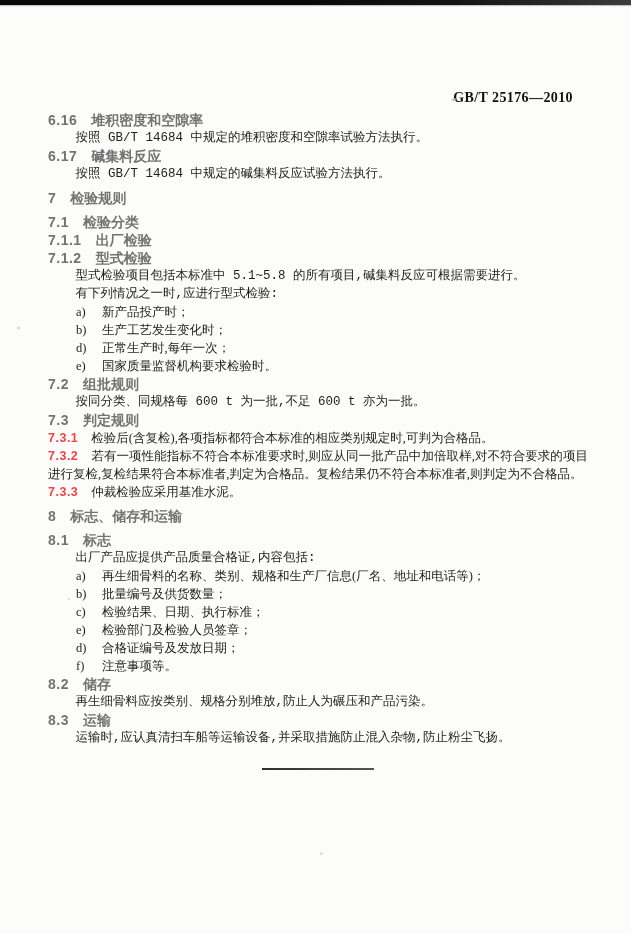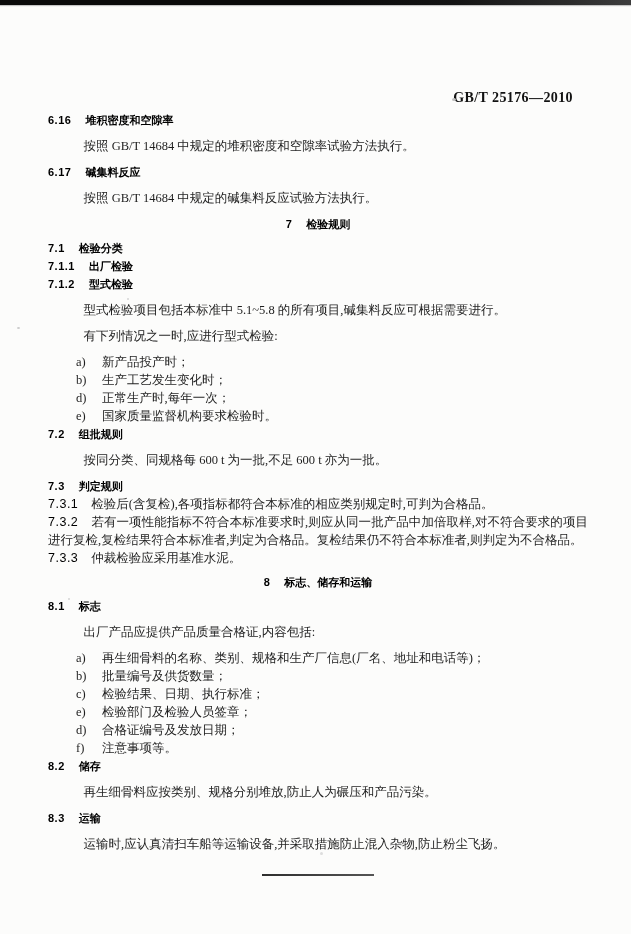--- a/index.html
+++ b/index.html
@@ -23,29 +23,29 @@
     font-weight:700; font-size:14px; letter-spacing:0.4px; color:#121212;
     white-space:nowrap;
   }
   .content {
     position:absolute; left:48px; top:111px; width:540px;
     font-size:12.5px; line-height:18px;
   }
   .heading {
     margin:0;
     font-family:"Liberation Sans", sans-serif;
-    font-weight:700; font-size:11px; color:#000000;
+    font-weight:700; font-size:14px; color:#737373;
   }
   .heading .cnum { margin-right:14px; letter-spacing:0.5px; }
-  .chapter { margin:6px 0;text-align:center; }
-  .body { margin:8px; text-indent:2.2em; text-align:justify; }
+  .chapter { margin:6px 0; }
+  .body { margin:0; text-indent:2.2em; text-align:justify;font-family:Liberation Mono, monospace; }
   .npara { margin:0; text-align:justify; }
   .npara .cnum {
     font-family:"Liberation Sans", sans-serif;
-    font-weight:400; color:#000000; margin-right:13px; letter-spacing:0.5px;margin-top:28px;
+    font-weight:700; color:#ef4444; margin-right:13px; letter-spacing:0.5px;margin-top:28px;
   }
   .li { padding-left:28px; }
   .li-label { display:inline-block; width:26px; }
   .end-rule {
     width:112px; height:2px; margin:21px auto 0;
     background:linear-gradient(90deg,#2e2e2e,#555555);
   }
   .speck { position:absolute; border-radius:50%; }
   .speck.s1 { left:452px; top:98px;  width:4px; height:3px; background:#bdbdbd; }
   .speck.s2 { left:17px;  top:327px; width:3px; height:2px; background:#cccccc; }

